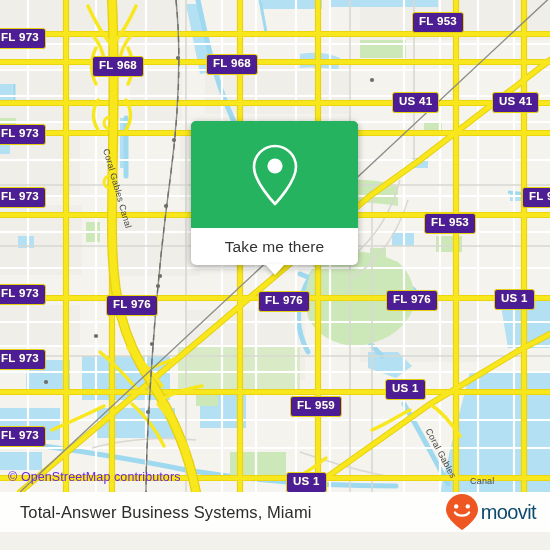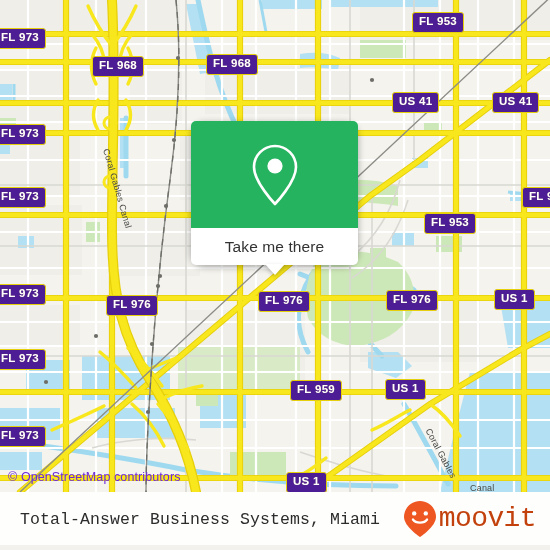--- a/index.html
+++ b/index.html
@@ -36,21 +36,21 @@
     position:absolute;
     color:#4a4a46;
     font-size:9px;
     white-space:nowrap;
     letter-spacing:.2px;
   }
 
   
   #card{
     position:absolute;left:191px;top:121px;width:167px;height:144px;
-    border-radius:14px;
+    border-radius:6px;
     background:#a21caf;
     box-shadow:0 2px 7px rgba(0,0,0,.33);
     overflow:visible;
   }
   #card-top{
     position:absolute;left:0;top:0;width:167px;height:107px;
     background:#25b35f;
     border-radius:5px 5px 0 0;
     display:flex;align-items:center;justify-content:center;
   }
@@ -73,34 +73,34 @@
 
   
   #attribution{
     position:absolute;left:8px;top:470px;
     font-size:12.5px;color:#6d28d9;white-space:nowrap;
     letter-spacing:.1px;
   }
 
   
   #footer{
-    position:absolute;left:0;top:492px;width:550px;height:53px;
+    position:absolute;left:0;top:492px;width:550px;height:40px;
     background:rgba(255,255,255,.90);
-    display:flex;align-items:center;font-family:Liberation Mono, monospace;
+    display:flex;align-items:center;
   }
   #footer-title{
     position:absolute;left:20px;top:50%;transform:translateY(-50%);
     font-size:16.5px;color:#2c2c2c;white-space:nowrap;letter-spacing:.1px;
   }
   #brand{
     position:absolute;right:14px;top:50%;transform:translateY(-50%);
     display:flex;align-items:center;gap:2px;
   }
   #brand-word{
-    font-size:28px;color:#c2410c;letter-spacing:-.6px;
+    font-size:20px;color:#0c4a6e;letter-spacing:-.6px;
     font-weight:500;line-height:1;
   }
 </style>
 </head>
 <body>
 
 <div id="root">
 
   <div id="map">
 
@@ -335,30 +335,30 @@
         <div class="shield" style="left: -6px; top: 124px;">FL 973</div>
         <div class="shield" style="left: -6px; top: 187px;">FL 973</div>
         <div class="shield" style="left: 424px; top: 213px;">FL 953</div>
         <div class="shield" style="left: 522px; top: 187px;">FL 9</div>
         <div class="shield" style="left: -6px; top: 284px;">FL 973</div>
         <div class="shield" style="left: 106px; top: 295px;">FL 976</div>
         <div class="shield" style="left: 258px; top: 291px;">FL 976</div>
         <div class="shield" style="left: 386px; top: 290px;">FL 976</div>
         <div class="shield" style="left: 494px; top: 289px;">US 1</div>
         <div class="shield" style="left: -6px; top: 349px;">FL 973</div>
-        <div class="shield" style="left: 290px; top: 380px;">FL 959</div>
+        <div class="shield" style="left: 290px; top: 396px;">FL 959</div>
         <div class="shield" style="left: 385px; top: 379px;">US 1</div>
         <div class="shield" style="left: -6px; top: 426px;">FL 973</div>
         <div class="shield" style="left: 286px; top: 472px;">US 1</div>
       </div>
 
     <div id="waterlabels">
         <div class="waterlabel" style="left: 106px; top: 144px; transform: rotate(74deg); transform-origin: left center;">Coral Gables Canal</div>
         <div class="waterlabel" style="left: 428px; top: 424px; transform: rotate(62deg); transform-origin: left center;">Coral Gables</div>
-        <div class="waterlabel" style="left: 470px; top: 476px; transform: rotate(0deg); transform-origin: left center; margin-top: 7px;">Canal</div>
+        <div class="waterlabel" style="left: 470px; top: 476px; transform: rotate(0deg); transform-origin: left center;">Canal</div>
       </div>
 
     <div id="card">
       <div id="card-top">
         <svg width="56" height="66" viewBox="0 0 56 66">
           <path d="M28 4 C16.4 4 7 13.4 7 25 C7 40 28 62 28 62 C28 62 49 40 49 25 C49 13.4 39.6 4 28 4 Z" fill="none" stroke="#ffffff" stroke-width="2.6" stroke-linejoin="round"></path>
           <circle cx="28" cy="24" r="7.6" fill="#ffffff"></circle>
         </svg>
       </div>
       <div id="card-bottom">

